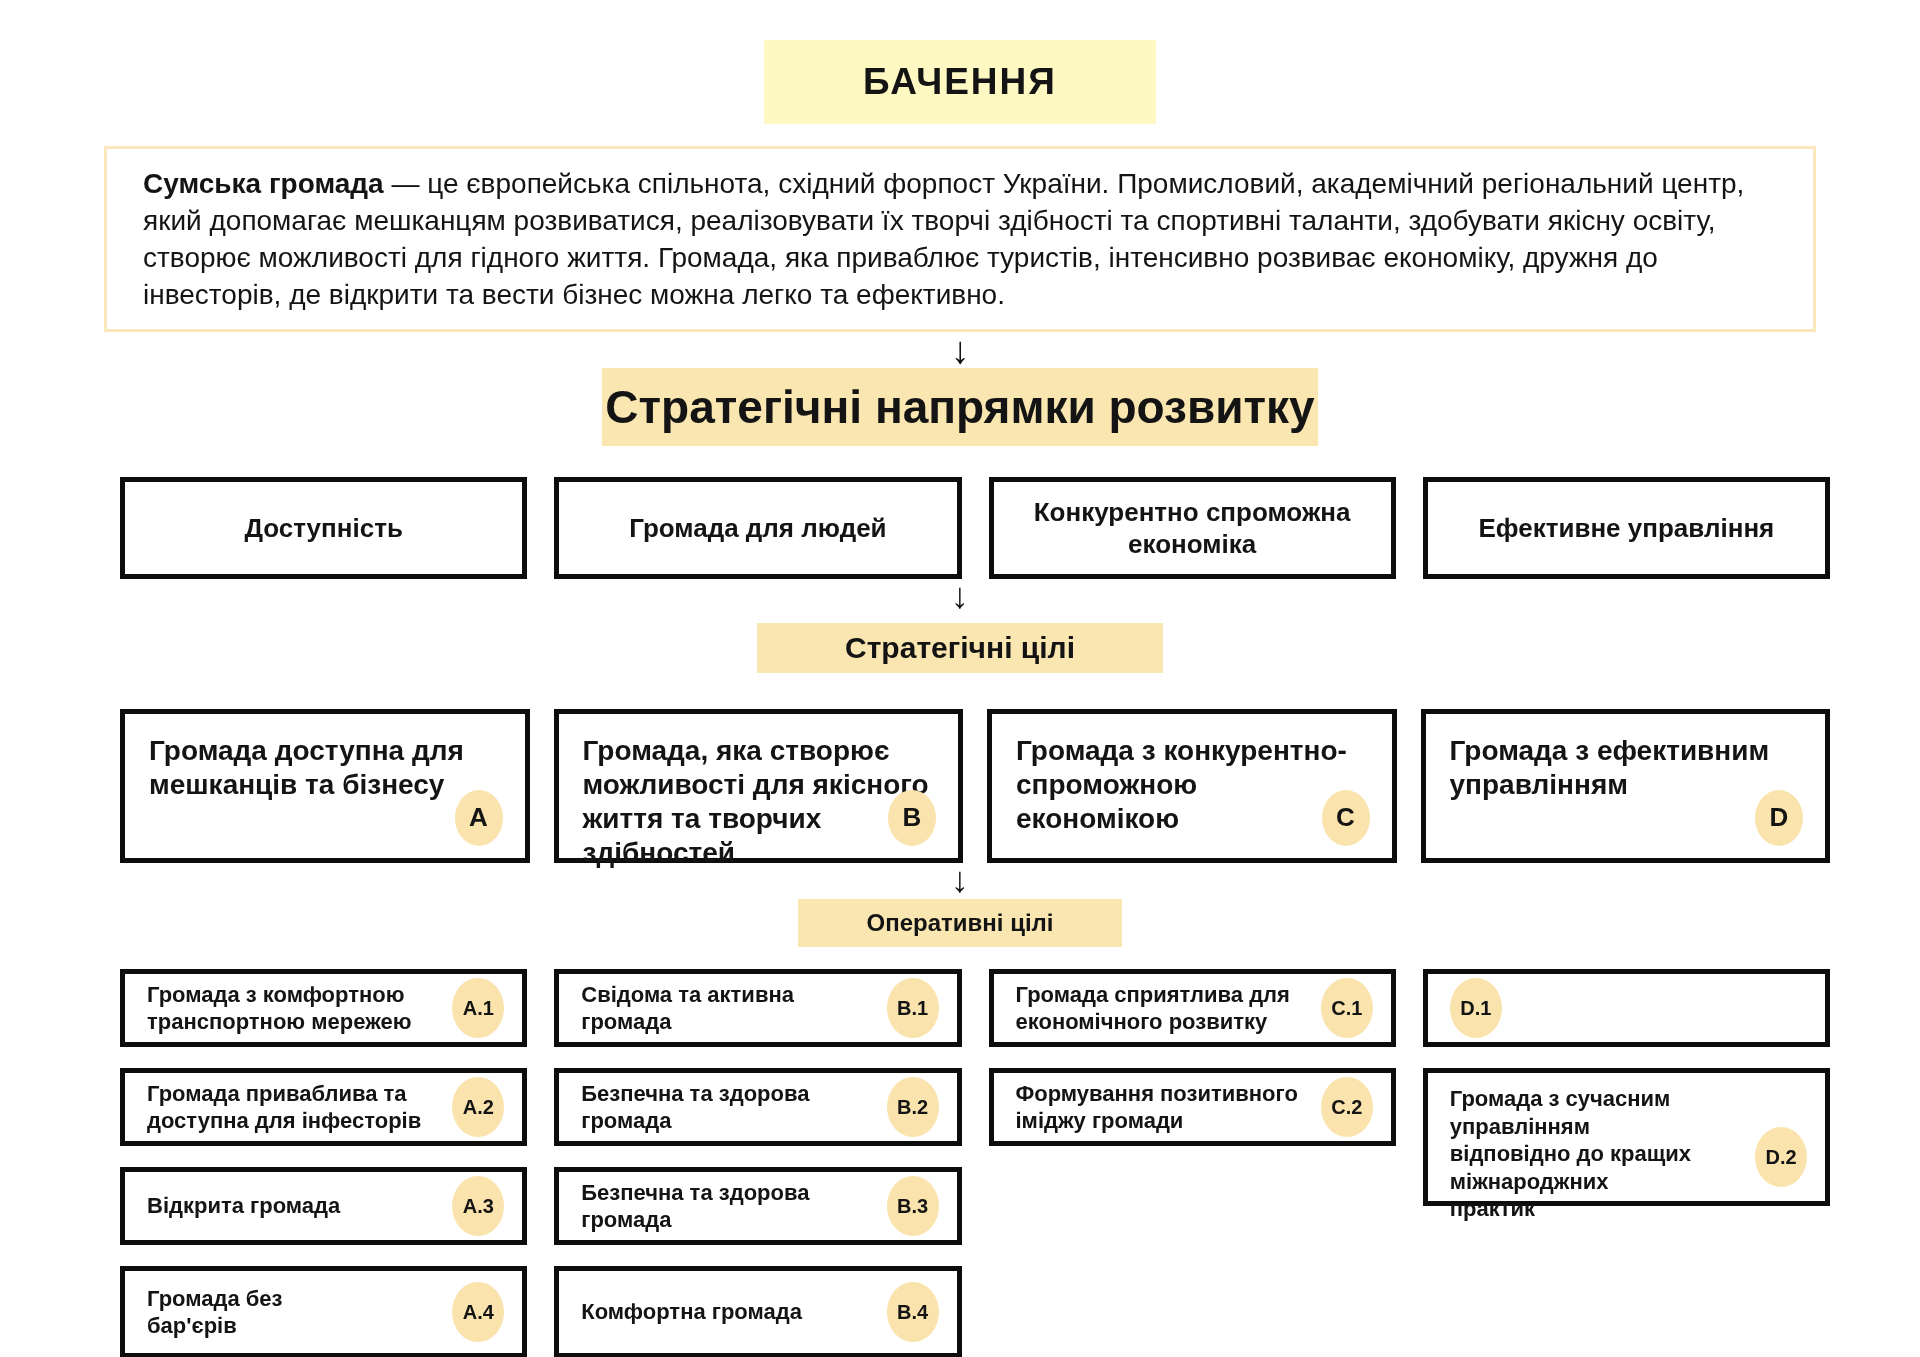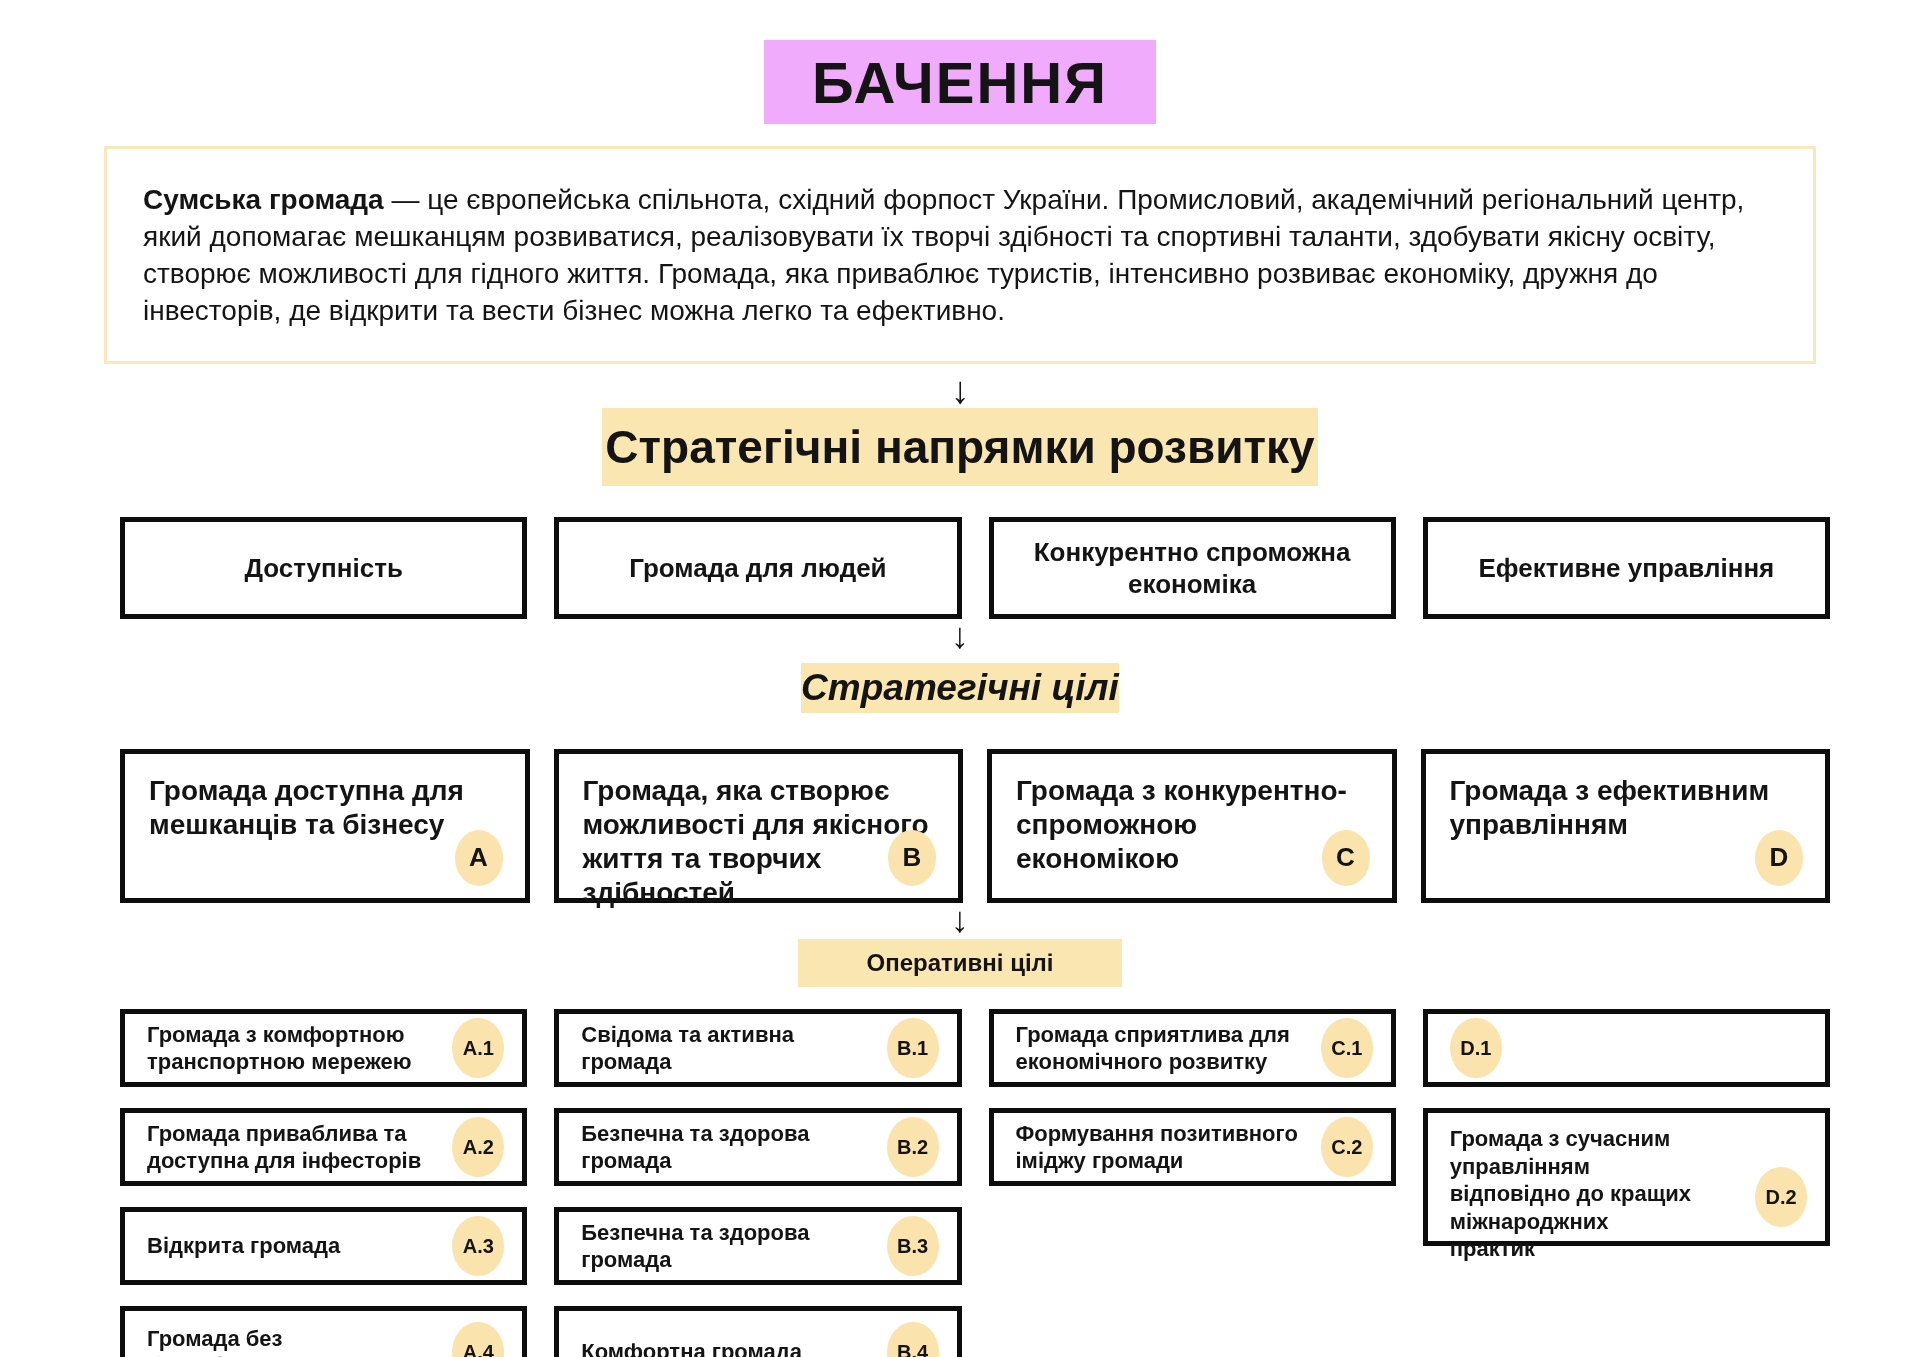--- a/index.html
+++ b/index.html
@@ -7,50 +7,50 @@
   body {
     font-family: "Liberation Sans", "DejaVu Sans", sans-serif;
     color: #141414;
     -webkit-font-smoothing: antialiased;
   }
   .page { width: 1920px; height: 1357px; position: relative; }
 
   
   .title-box {
     width: 392px; height: 84px; margin: 40px auto 0;
-    background: #f0abfc;
+    background: #fef9c3;
     display: flex; align-items: center; justify-content: center;
-    font-size: 58px; font-weight: 800; letter-spacing: 2px;
+    font-size: 37px; font-weight: 800; letter-spacing: 2px;
   }
 
   
   .vision-box {
-    width: 1712px; margin: 22px auto 8px;
+    width: 1712px; margin: 22px auto 0;
     border: 3px solid #FAE7BC;
     background: #ffffff;
-    padding: 32px 36px;
+    padding: 16px 36px;
   }
   .vision-box p { font-size: 28px; line-height: 37px; font-weight: 500; }
   .vision-box .lead { font-weight: 800; }
 
   
   .arrow {
     height: 36px; display: flex; align-items: center; justify-content: center;
     font-size: 38px; font-weight: 700; line-height: 36px;
   }
   .arrow.small { height: 34px; font-size: 36px; }
 
   
   .section-header {
     background: #FAE6B1;
     display: flex; align-items: center; justify-content: center;
     font-weight: 800; margin-left: auto; margin-right: auto;
   }
   .hdr-directions { width: 716px; height: 78px; font-size: 46px; }
-  .hdr-strategic  { width: 318px; height: 50px; margin-top: 10px; font-size: 37px; font-style: italic; }
+  .hdr-strategic  { width: 406px; height: 50px; margin-top: 10px; font-size: 30px; }
   .hdr-operational{ width: 324px; height: 48px; margin-top: 2px;  font-size: 24px; }
 
   
   .cols {
     display: grid;
     grid-template-columns: repeat(4, 1fr);
     column-gap: 27px;
     margin: 0 90px 0 120px;
   }
 

